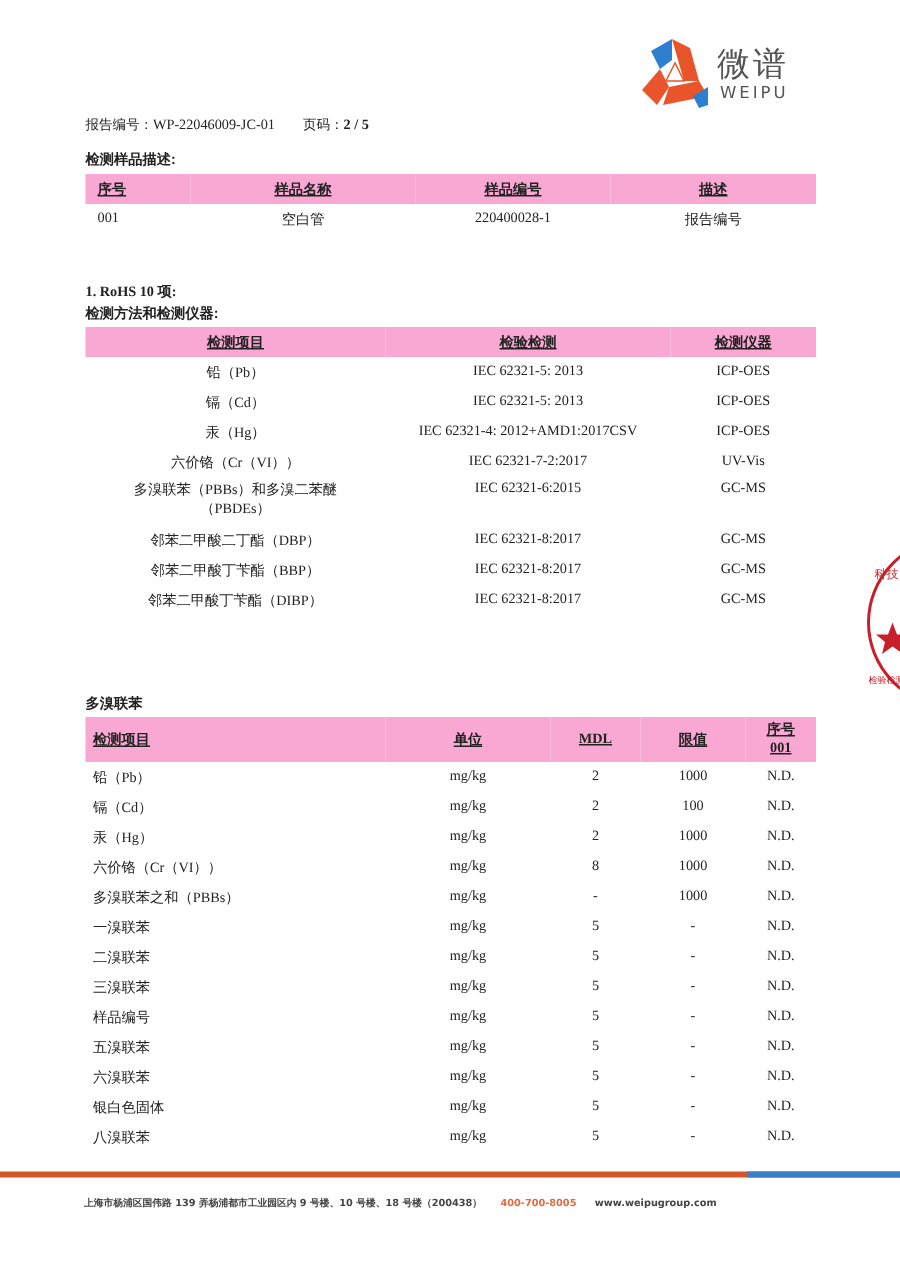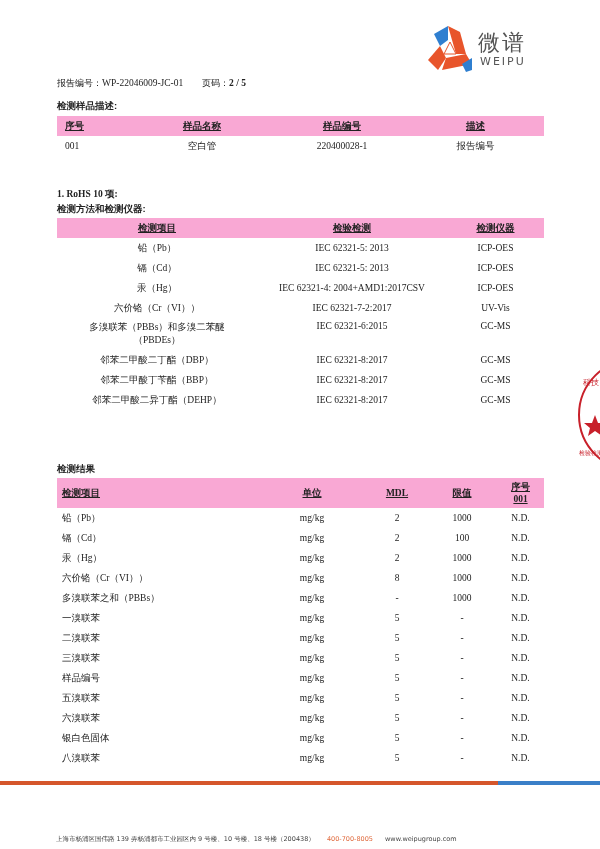--- a/index.html
+++ b/index.html
@@ -23,21 +23,21 @@
   .t1 { left: 57px; top: 116px; width: 487px; }
   .t2 { left: 57px; top: 218px; width: 487px; }
   .t3 { left: 57px; top: 478px; width: 487px; }
   .t3 td.item { text-align: left; padding-left: 5px; }
   .t3 th.item { text-align: left; padding-left: 5px; }
 
   .stamp { position: absolute; left: 575px; top: 345px; width: 60px; height: 140px; }
 
   .footer-bar { position: absolute; left: 0; top: 781px; height: 4px; width: 600px; background: #d5562b; }
   .footer-bar-blue { position: absolute; left: 498px; top: 781px; height: 4px; width: 102px; background: #3a7fc8; }
-  .footer { position: absolute; left: 56px; top: 835px; font-family: "DejaVu Sans", sans-serif; font-size: 6.5px; color: #444; white-space: nowrap; }
+  .footer { position: absolute; left: 56px; top: 798px; font-family: "DejaVu Sans", sans-serif; font-size: 6.5px; color: #444; white-space: nowrap; font-weight: bold; }
   .footer .phone { color: #e06a3d; margin-left: 10px; }
   .footer .url { margin-left: 10px; }
 </style>
 </head>
 <body>
 
 <svg class="logo" viewBox="0 0 120 50">
   <polygon points="8,10 22,2 22,16 14,22" fill="#2f7fd0"></polygon>
   <polygon points="22,2 34,8 40,30 30,30" fill="#e8552b"></polygon>
   <polygon points="2,36 14,22 20,34 12,46" fill="#e8552b"></polygon>
@@ -90,21 +90,21 @@
         <td>IEC 62321-5: 2013</td>
         <td>ICP-OES</td>
       </tr>
     <tr>
         <td>镉（Cd）</td>
         <td>IEC 62321-5: 2013</td>
         <td>ICP-OES</td>
       </tr>
     <tr>
         <td>汞（Hg）</td>
-        <td>IEC 62321-4: 2004+AMD1:2017CSV</td>
+        <td>IEC 62321-4: 2012+AMD1:2017CSV</td>
         <td>ICP-OES</td>
       </tr>
     <tr>
         <td>六价铬（Cr（VI））</td>
         <td>IEC 62321-7-2:2017</td>
         <td>UV-Vis</td>
       </tr>
     <tr>
         <td style="height:32px;line-height:13px;padding:0 20px">多溴联苯（PBBs）和多溴二苯醚（PBDEs）</td>
         <td style="vertical-align:top;padding-top:3px">IEC 62321-6:2015</td>
@@ -114,35 +114,35 @@
         <td>邻苯二甲酸二丁酯（DBP）</td>
         <td>IEC 62321-8:2017</td>
         <td>GC-MS</td>
       </tr>
     <tr>
         <td>邻苯二甲酸丁苄酯（BBP）</td>
         <td>IEC 62321-8:2017</td>
         <td>GC-MS</td>
       </tr>
     <tr>
-        <td>邻苯二甲酸二异丁酯（DEHP）</td>
+        <td>邻苯二甲酸丁苄酯（DIBP）</td>
         <td>IEC 62321-8:2017</td>
         <td>GC-MS</td>
       </tr>
   </tbody>
 </table>
 
 <svg class="stamp" viewBox="0 0 60 140">
   <circle cx="60" cy="70" r="56" fill="none" stroke="#c8202a" stroke-width="2"></circle>
   <text x="8" y="40" font-size="8" fill="#c8202a" font-family="DejaVu Sans, sans-serif">科技</text>
   <polygon points="20,70 23,78 31,78 25,83 27,91 20,86 13,91 15,83 9,78 17,78" fill="#c8202a"></polygon>
   <text x="4" y="110" font-size="6" fill="#c8202a" font-family="DejaVu Sans, sans-serif">检验检测</text>
 </svg>
 
-<div class="section-label" style="top:463px">检测结果</div>
+<div class="section-label" style="top:463px">多溴联苯</div>
 <table class="t3">
   <thead>
     <tr>
       <th class="item" style="width:200px;height:30px">检测项目</th>
       <th style="width:110px">单位</th>
       <th style="width:60px">MDL</th>
       <th style="width:70px">限值</th>
       <th style="line-height:12px">
         <div>序号</div>
         <div>001</div>

